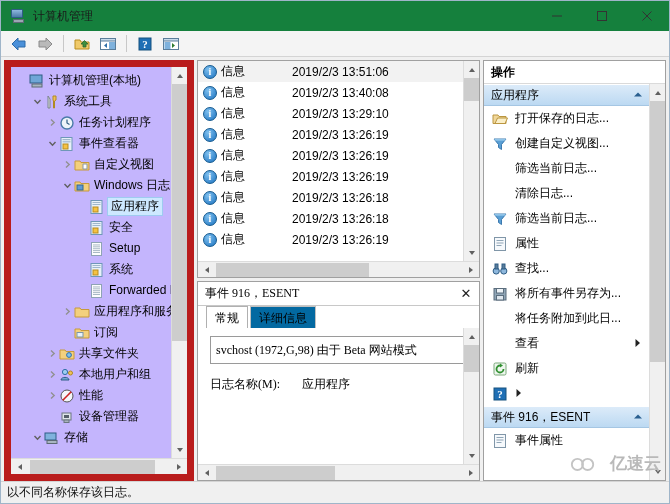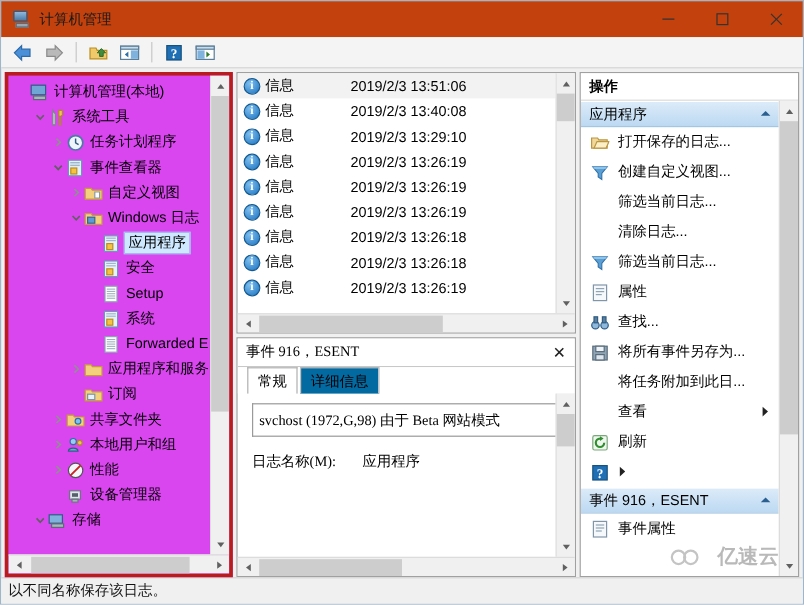--- a/index.html
+++ b/index.html
@@ -12,21 +12,21 @@
   }
   .window {
     width: 670px; height: 504px;
     border: 1px solid #9fb5c9;
     background: #f0f0f0;
     display: flex; flex-direction: column;
     position: relative;
   }
   
   .titlebar {
-    height: 30px; background: #c2410c;
+    height: 30px; background: #15803d;
     display: flex; align-items: center;
     flex: none;
   }
   .title-icon {
     width: 16px; height: 16px; margin-left: 9px; margin-right: 7px;
     position: relative; flex: none;
   }
   .title-icon .mon {
     position: absolute; left: 1px; top: 1px; width: 12px; height: 9px;
     background: linear-gradient(#8fb8dd,#4a7ba8);
@@ -63,21 +63,21 @@
   .tb-btn {
     width: 24px; height: 22px; display: flex;
     align-items: center; justify-content: center;
   }
   .tb-sep { width: 1px; height: 17px; background: #c8c8c8; margin: 0 4px; }
   
   .body {
     flex: 1; display: flex; padding: 3px 3px 0 3px; gap: 3px;
     min-height: 0;
   }
-  .pane { background: #d946ef; border: 3px solid #b91c1c; min-height: 0; }
+  .pane { background: #c4b5fd; border: 7px solid #b91c1c; min-height: 0; }
   
   .tree-pane {
     width: 190px; flex: none; display: flex; flex-direction: column;
     position: relative; overflow: hidden;
   }
   .tree-scroll-area { flex: 1; display: flex; min-height: 0; }
   .tree-list { flex: 1; padding-top: 3px; overflow: hidden; }
   .tree-row {
     height: 21px; display: flex; align-items: center;
     white-space: nowrap; font-size: 12px; color: #000;
@@ -221,21 +221,21 @@
   .act-label { flex: 1; white-space: nowrap; overflow: hidden; }
   .act-sub { color: #000; font-size: 9px; }
   
   .statusbar {
     height: 22px; background: #f0f0f0; border-top: 1px solid #d4d4d4;
     display: flex; align-items: center; padding-left: 6px;
     font-size: 12px; color: #111; flex: none;
   }
   
   .watermark {
-    position: absolute; right: 20px; bottom: 28px;
+    position: absolute; right: 8px; bottom: 28px;
     display: flex; align-items: center; gap: 14px;
     color: #b9b9b9; font-size: 17px; font-weight: bold;
     pointer-events: none;
   }
   .wm-icon { width: 26px; height: 16px; }
 </style>
 </head>
 <body>
 
 <div class="window">

